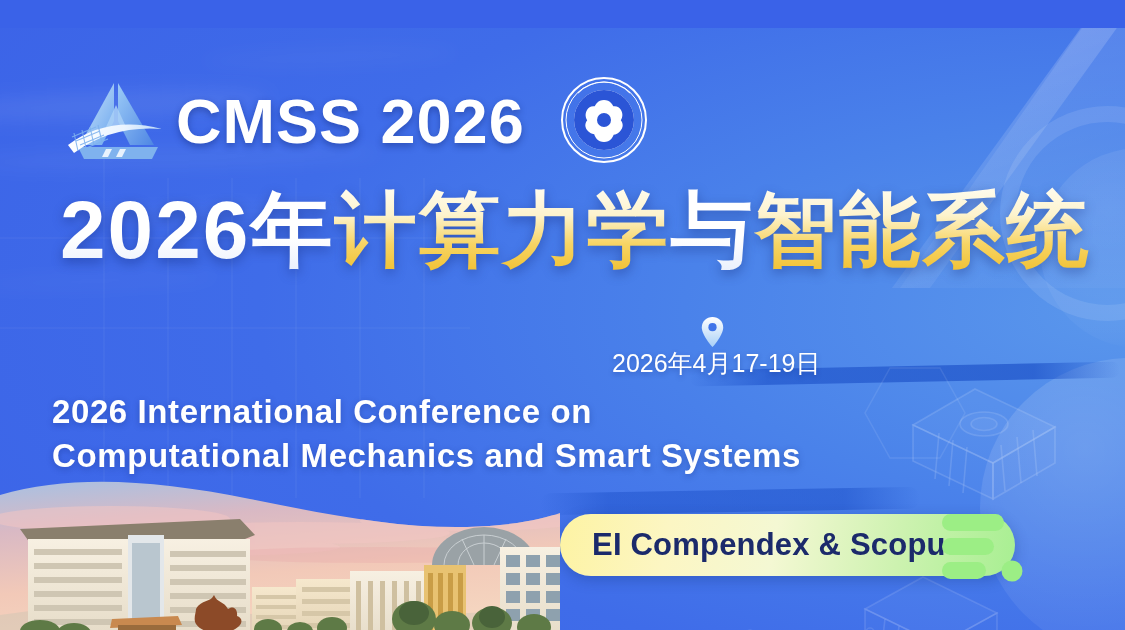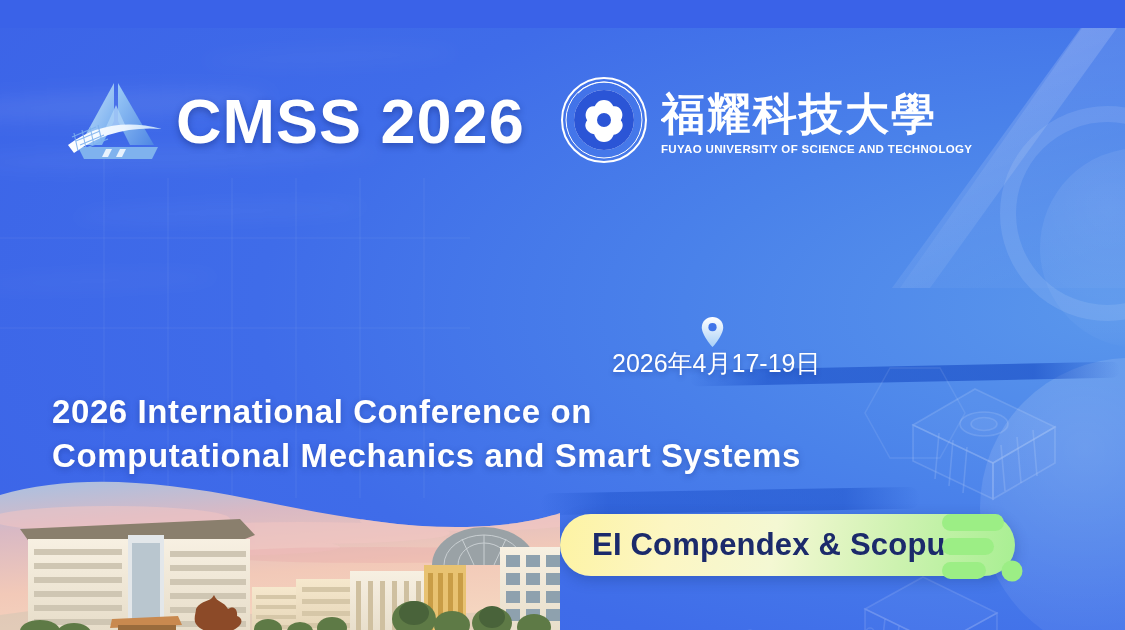--- a/index.html
+++ b/index.html
@@ -302,28 +302,25 @@
         <path d="M27 54 c-3 -4 -2 -9 3 -12 c5 -3 11 -1 13 3 c3 4 2 9 -3 12 c-4 3 -10 1 -13 -3 Z"></path>
         <path d="M27 34 c2 -4 7 -5 12 -2 c5 3 7 9 4 13 c-2 4 -7 6 -12 3 c-5 -3 -7 -9 -4 -14 Z"></path>
       </g>
       <circle cx="44" cy="44" r="7" fill="#2b55d6"></circle>
 
       <g stroke="#ffffff" stroke-width="1.1" opacity=".85">
         <path d="M44 6 a38 38 0 0 1 26 11" fill="none"></path>
         <path d="M18 17 a38 38 0 0 1 26 -11" fill="none"></path>
       </g>
     </svg>
-    <div class="uni-names">
-      <svg class="uni-cn" viewBox="0 0 300 56" width="300" height="56">
-        <text x="0" y="44" font-family="'DejaVu Sans', sans-serif" font-size="44" font-weight="bold" fill="#ffffff" letter-spacing="2">福耀科技大學</text>
-      </svg>
-      <div class="uni-en">FUYAO UNIVERSITY OF SCIENCE AND TECHNOLOGY</div>
-    </div>
-  </div>
-
+  </div>
+
+  <div class="title-cn">
+    <span class="t-white">2026年</span><span class="t-gold">计算力学</span><span class="t-white">与</span><span class="t-gold">智能系统</span>
+  </div>
 
   <div class="meta">
     <svg class="pin-icon" viewBox="0 0 23 30">
       <defs>
         <linearGradient id="pg" x1="0" y1="0" x2="0" y2="1">
           <stop offset="0%" stop-color="#ffffff"></stop>
           <stop offset="100%" stop-color="#a9d0f7"></stop>
         </linearGradient>
       </defs>
       <path d="M11.5 0 C5.4 0 0.8 4.5 0.8 10.4 C0.8 18.2 11.5 30 11.5 30 C11.5 30 22.2 18.2 22.2 10.4 C22.2 4.5 17.6 0 11.5 0 Z" fill="url(#pg)"></path>

